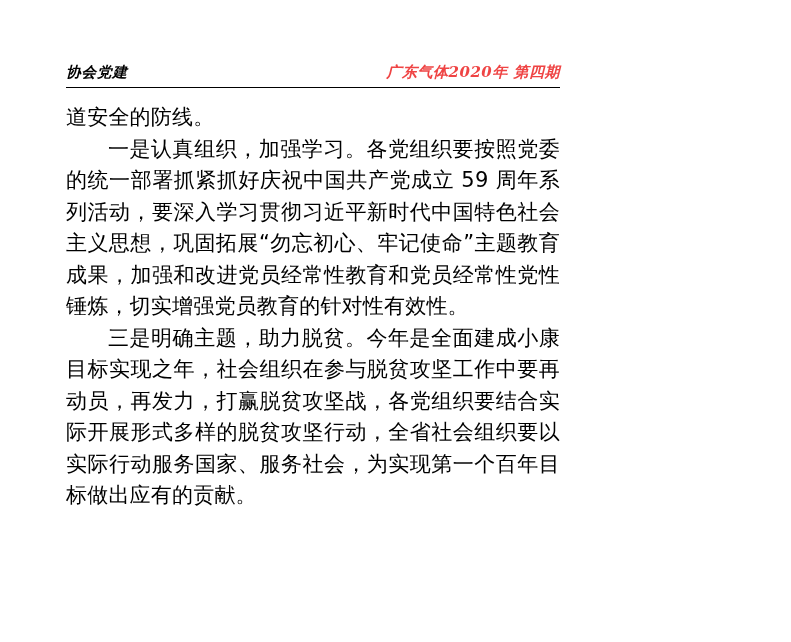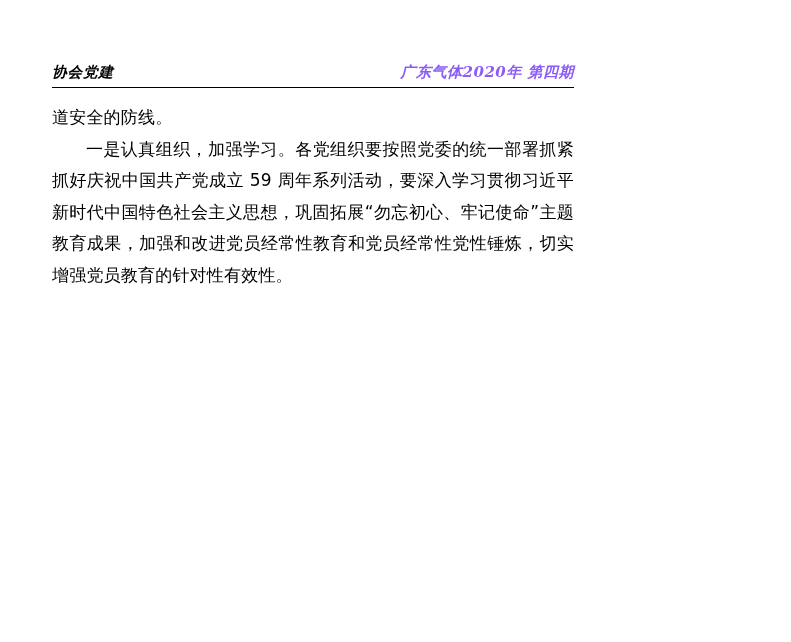--- a/index.html
+++ b/index.html
@@ -13,21 +13,21 @@
     font-family: "DejaVu Sans", "Liberation Sans", sans-serif;
     color: #000000;
     position: relative;
     overflow: hidden;
   }
   .page {
     position: relative;
     width: 626px;
     height: 642px;
     box-sizing: border-box;
-    padding: 0 52px;
+    padding: 0 66px;
   }
   .header {
     position: relative;
     height: 88px;
     display: flex;
     align-items: flex-end;
     justify-content: space-between;
     padding-bottom: 6px;
     box-sizing: border-box;
   }
@@ -38,37 +38,37 @@
     font-size: 14.5px;
     letter-spacing: 1px;
     color: #000;
   }
   .header-right {
     font-family: "DejaVu Serif", "Liberation Serif", serif;
     font-weight: bold;
     font-style: italic;
     font-size: 15px;
     letter-spacing: 0.5px;
-    color: #8b5cf6;
+    color: #ef4444;
     margin-left: 22px;
   }
   .header-rule {
     position: absolute;
     left: 0;
     right: 0;
     bottom: 0;
     height: 1px;
     background: #000;
   }
   .body-text {
     padding-top: 14px;
   }
   p.para {
     margin: 0;
-    font-size: 17px;
+    font-size: 21px;
     line-height: 31.5px;
     text-align: justify;
     text-justify: inter-ideograph;
     letter-spacing: 0.2px;
     font-family: "DejaVu Sans", "Liberation Sans", sans-serif;
   }
   p.indent {
     text-indent: 2em;
   }
   .bold-lead {
@@ -86,15 +86,18 @@
     <div class="header-rule"></div>
   </div>
 
   <div class="body-text">
     <p class="para">
       <span>道安全的防线。</span>
     </p>
     <p class="para indent">
       <span class="bold-lead">一是认真组织，加强学习。</span><span>各党组织要按照党委的统一部署抓紧抓好庆祝中国共产党成立 59 周年系列活动，要深入学习贯彻习近平新时代中国特色社会主义思想，巩固拓展“勿忘初心、牢记使命”主题教育成果，加强和改进党员经常性教育和党员经常性党性锤炼，切实增强党员教育的针对性有效性。</span>
     </p>
+    <p class="para indent">
+      <span class="bold-lead">三是明确主题，助力脱贫。</span><span>今年是全面建成小康目标实现之年，社会组织在参与脱贫攻坚工作中要再动员，再发力，打赢脱贫攻坚战，各党组织要结合实际开展形式多样的脱贫攻坚行动，全省社会组织要以实际行动服务国家、服务社会，为实现第一个百年目标做出应有的贡献。</span>
+    </p>
   </div>
 
 </div>
 
 </body></html>

